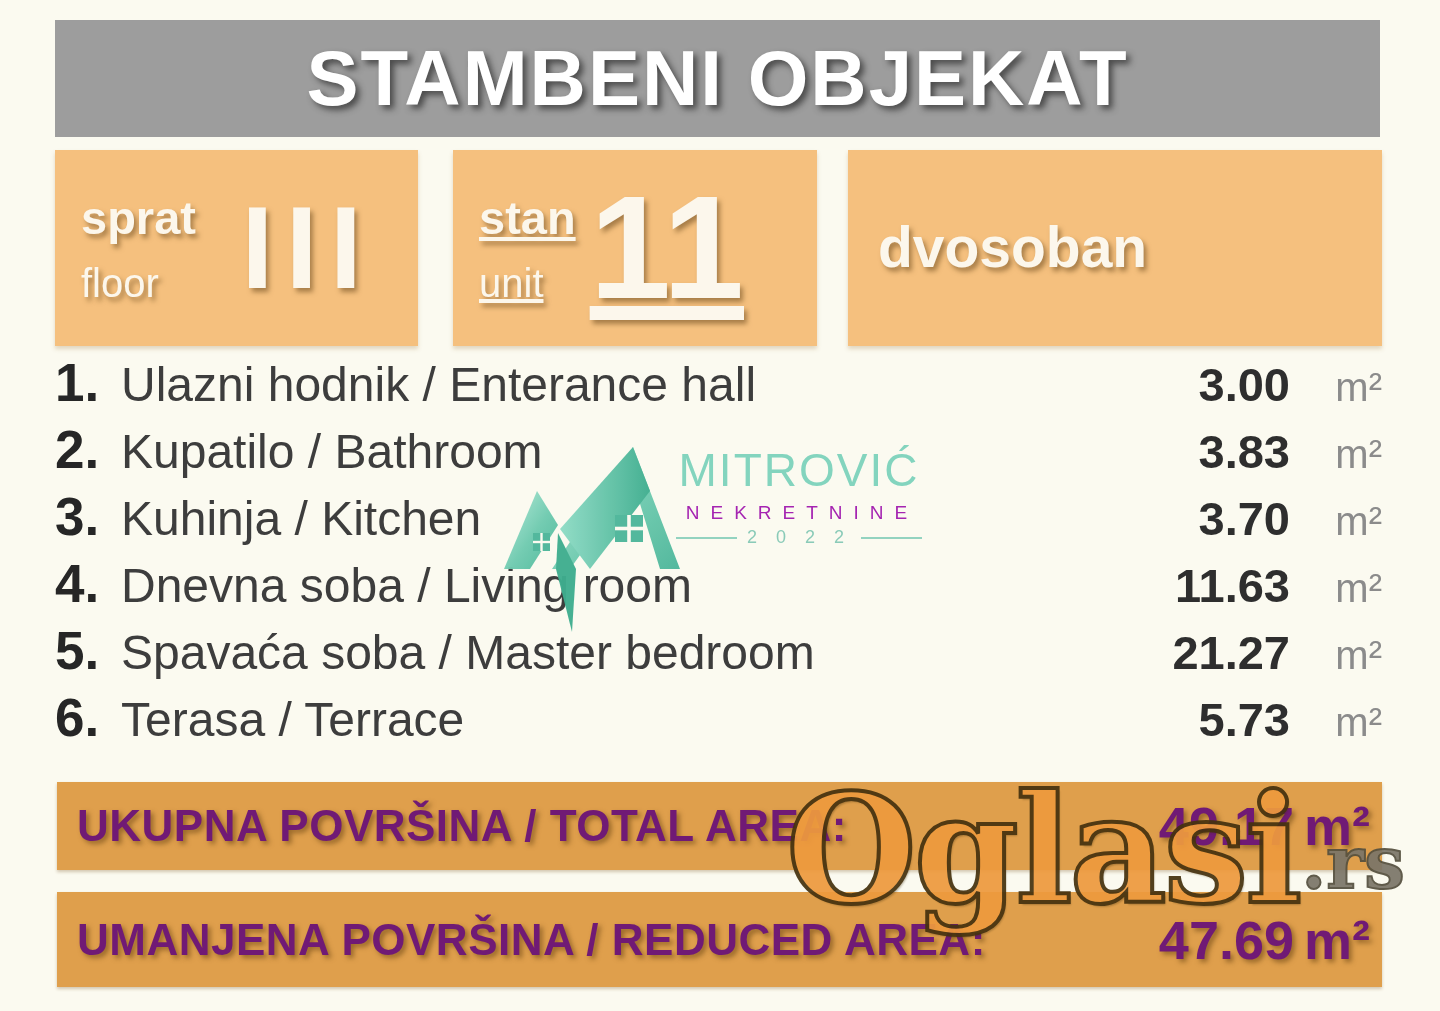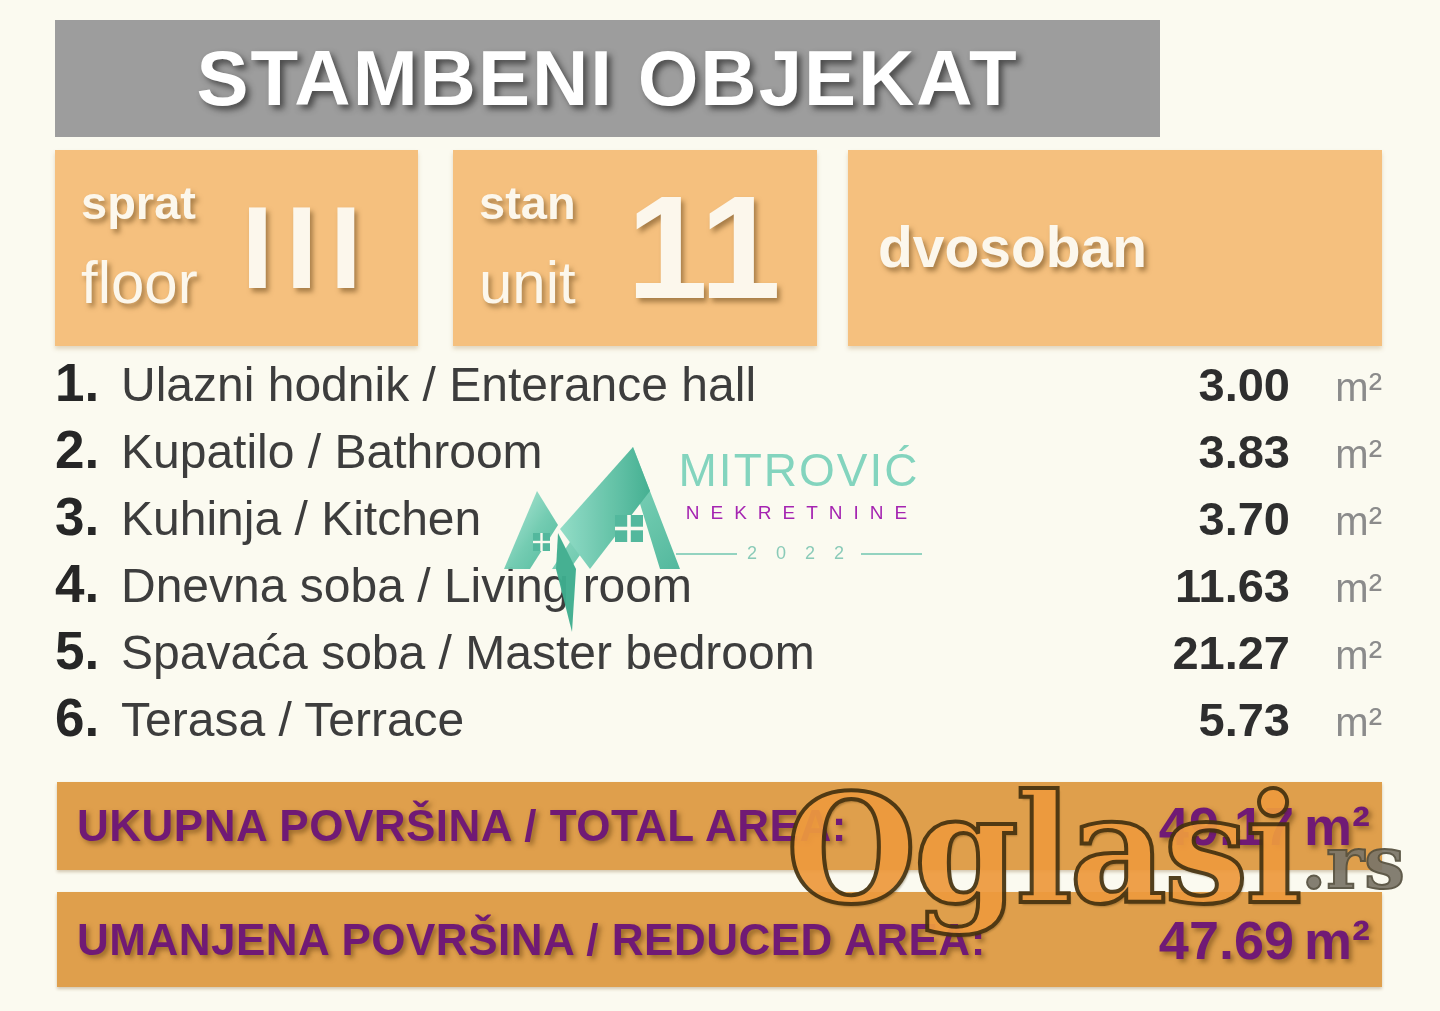--- a/index.html
+++ b/index.html
@@ -3,39 +3,39 @@
 <meta charset="utf-8">
 <style>
   * { margin:0; padding:0; box-sizing:border-box; }
   html,body { background:#e8e8e0; }
   .frame {
     position:relative; width:1440px; height:1011px; overflow:hidden;
     background:#fbfaf0; font-family:"Liberation Sans", sans-serif;
   }
   
   .banner {
-    position:absolute; left:55px; top:20px; width:1105px; height:117px;
+    position:absolute; left:55px; top:20px; width:1325px; height:117px;
     background:#9d9d9d; display:flex; align-items:center; justify-content:center;
   }
   .banner span {
     color:#ffffff; font-size:78px; font-weight:bold; letter-spacing:2px;
     text-shadow:4px 4px 6px rgba(60,60,60,.85);
   }
   
   .ibox {
     position:absolute; top:150px; height:196px; background:#f5c07e;
     display:flex; align-items:center; box-shadow:0 3px 4px rgba(150,110,50,.25);
     color:#fcf7ec; text-shadow:3px 4px 5px rgba(115,80,35,.6);
   }
   .ibox .lbls { line-height:1.5; }
   .ibox .sr { font-weight:bold; font-size:47px; display:block; }
-  .ibox .en { font-weight:normal; font-size:60px; display:block; }
+  .ibox .en { font-weight:normal; font-size:40px; display:block; }
   #box-floor { left:55px; width:363px; padding:0 44px 0 26px; justify-content:space-between; }
   #box-floor .big { font-size:116px; font-weight:bold; letter-spacing:12px; line-height:1; }
-  #box-unit  { left:453px; width:364px; padding:0 36px 0 26px; justify-content:space-between; }
+  #box-unit  { left:453px; width:364px; padding:0 73px 0 26px; justify-content:space-between;text-decoration:underline; }
   #box-unit .big { font-size:146px; font-weight:bold; line-height:1; }
   #box-layout { left:848px; width:534px; padding-left:30px; }
   #box-layout .sr { font-size:57px; }
   #box-layout .en { font-size:57px; }
   
   .rooms { position:absolute; left:55px; top:352px; width:1327px; }
   .room-row { display:flex; align-items:baseline; height:67px; }
   .room-num { width:62px; font-size:53px; font-weight:bold; color:#262626; }
   .room-name { flex:1; font-size:48px; font-weight:300; color:#3d3d3d; padding-left:4px; }
   .room-area { font-size:47px; font-weight:bold; color:#2e2e2e; }
@@ -58,21 +58,21 @@
   .agency .txt { position:absolute; left:176px; top:24px; width:246px; text-align:center; }
   .agency .aname {
     font-size:46px; font-weight:300; color:#7fd3bc; letter-spacing:2px; line-height:1;
     white-space:nowrap;
   }
   .agency .aline2 {
     margin-top:9px; font-size:19px; color:#a21caf; letter-spacing:11px;
     white-space:nowrap; padding-left:6px;
   }
   .agency .ayear {
-    margin-top:19px; display:flex; align-items:center; gap:10px;
+    margin-top:3px; display:flex; align-items:center; gap:10px;
     color:#86c9b6; font-size:18px; letter-spacing:7px;
   }
   .agency .ayear .rule { flex:1; height:2px; background:#8fd2bf; }
   
   .portal {
     position:absolute; left:786px; top:774px; white-space:nowrap; opacity:.93;
     font-family:"DejaVu Serif", serif; font-weight:bold; z-index:5;
   }
   .portal .pname {
     font-size:150px; line-height:1; color:#ee9a3e;

